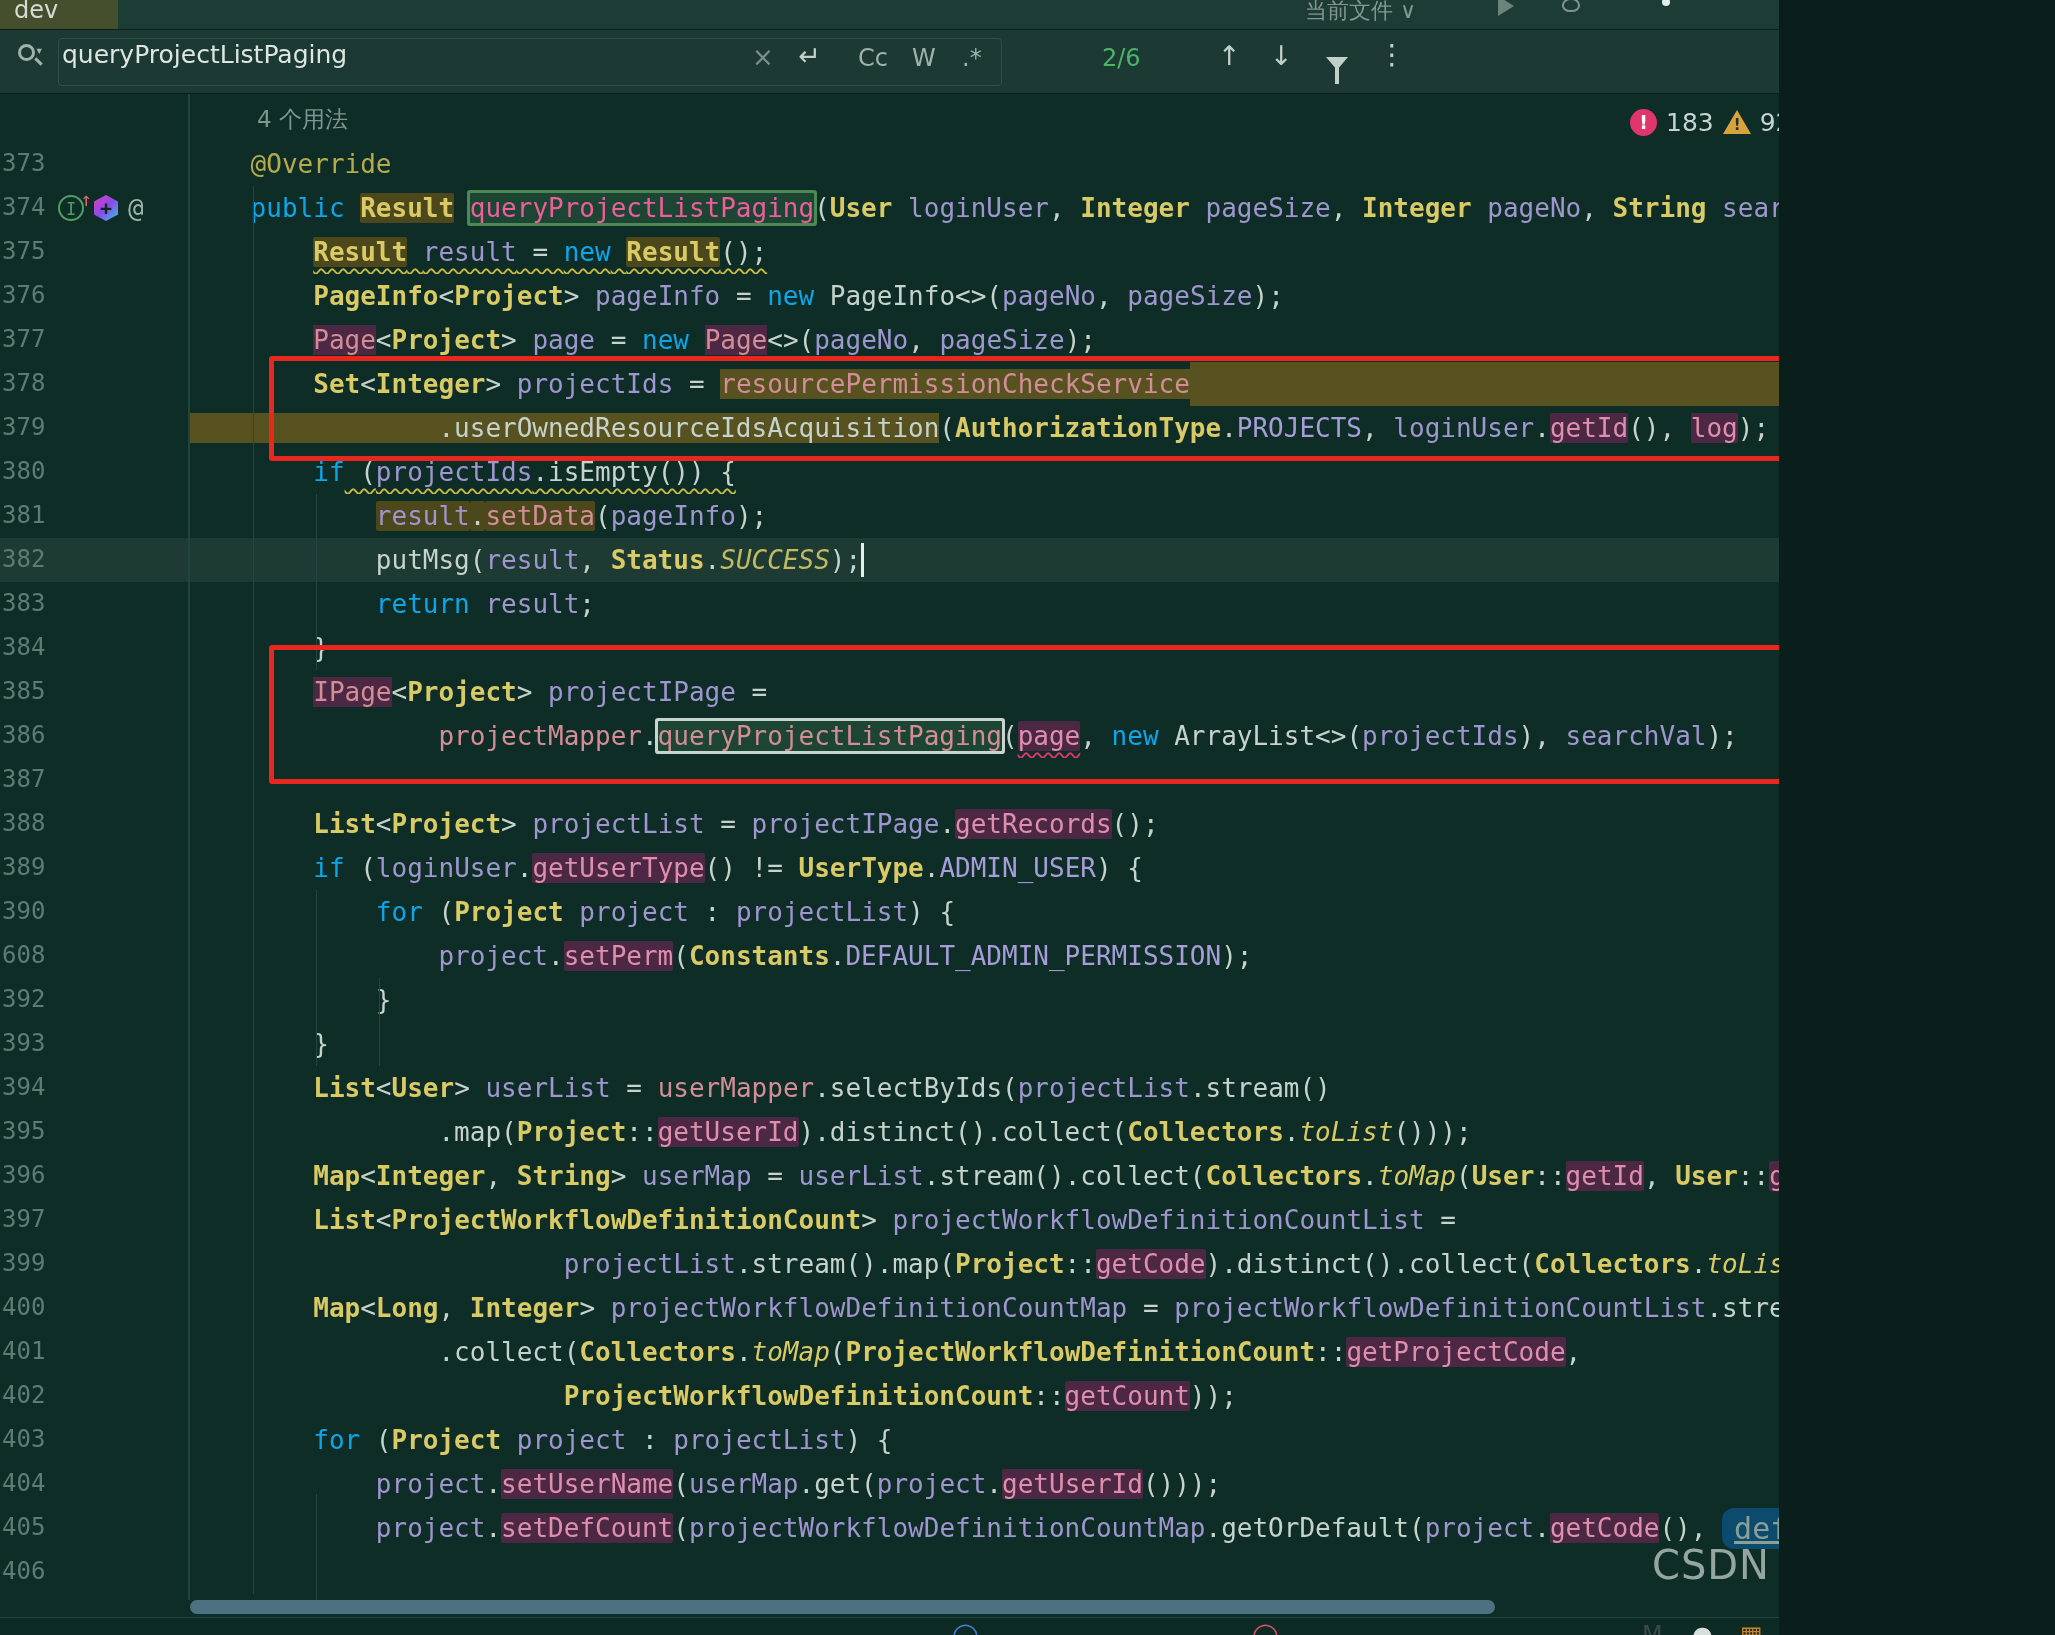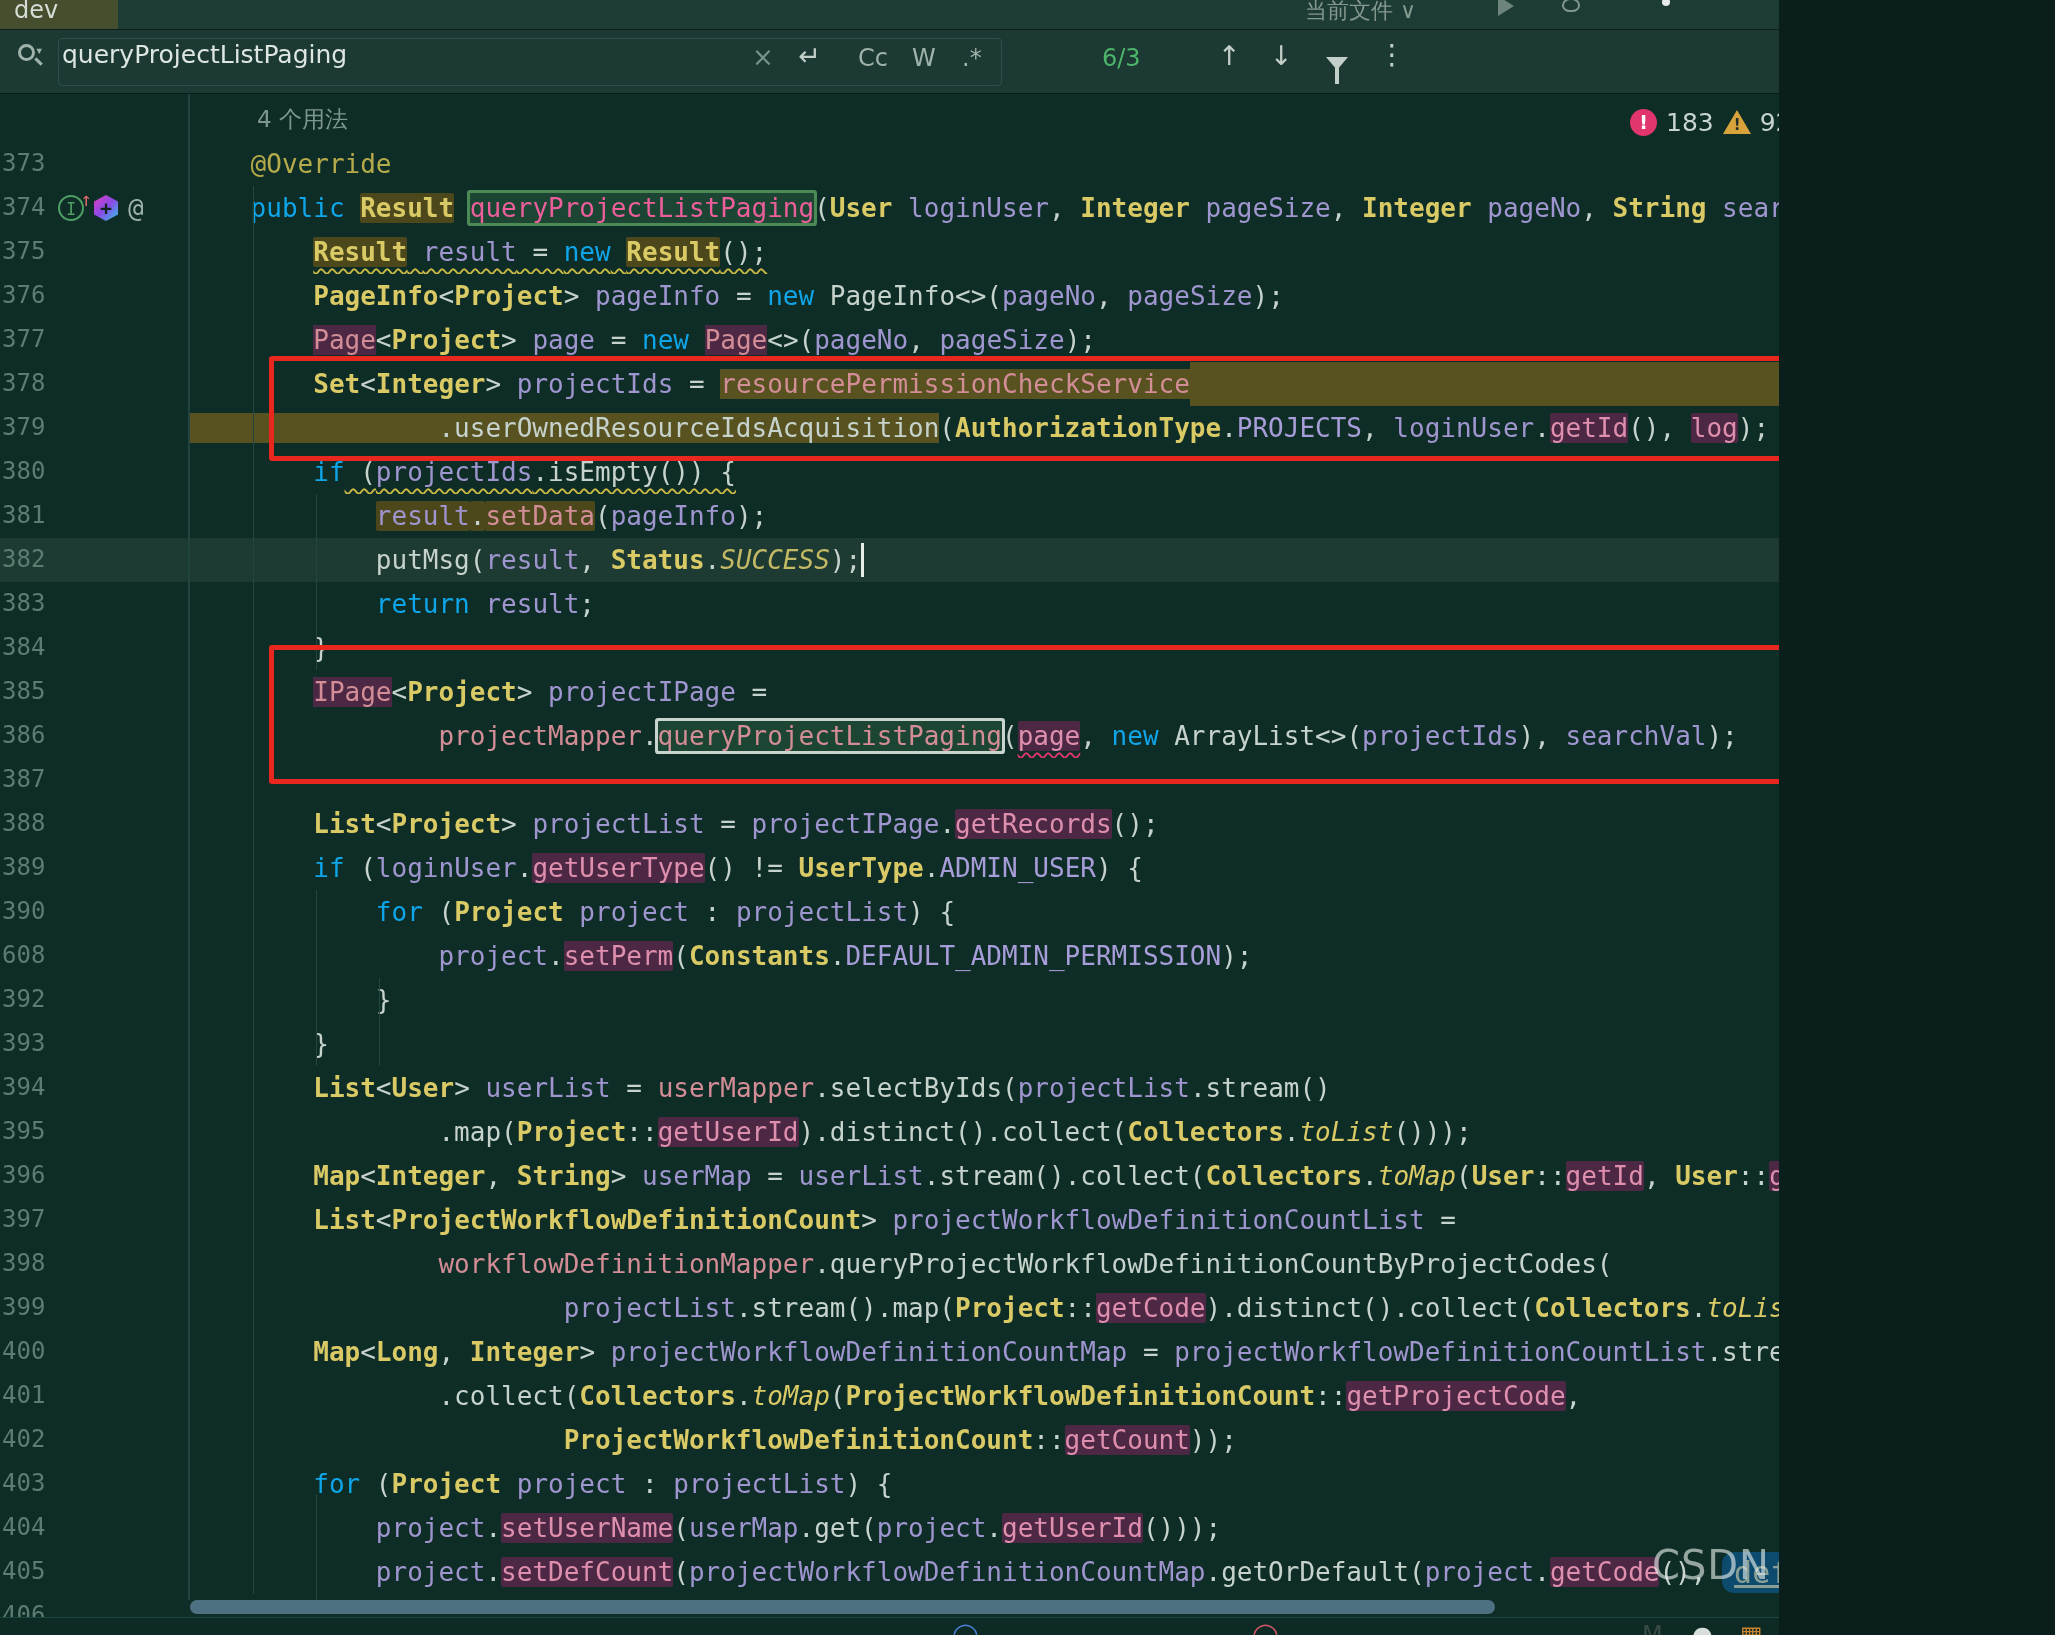--- a/index.html
+++ b/index.html
@@ -134,21 +134,21 @@
 
   <div id="searchbar">
     <div id="search-field"></div>
     <span id="search-mag"><span class="mag"></span><span class="caret">▾</span></span>
     <input id="search-query" value="queryProjectListPaging" style="">
     <span class="sb-btn" id="sb-clear">×</span>
     <span class="sb-btn" id="sb-newline">↵</span>
     <span class="sb-btn" id="sb-case">Cc</span>
     <span class="sb-btn" id="sb-word">W</span>
     <span class="sb-btn" id="sb-regex">.*</span>
-    <span class="sb-btn" id="sb-count">6/3</span>
+    <span class="sb-btn" id="sb-count">2/6</span>
     <span class="sb-btn" id="sb-up">↑</span>
     <span class="sb-btn" id="sb-down">↓</span>
     <span class="sb-btn" id="sb-filter"><span class="funnel"></span></span>
     <span class="sb-btn" id="sb-more">⋮</span>
     <span class="sb-btn" id="sb-close">×</span>
   </div>
 
   <div id="usages-label">4 个用法</div>
   <div id="inspections">
     <span class="insp-err">!</span>
@@ -186,21 +186,20 @@
       <div class="row"><span class="gutter"><span class="ln">388</span></span><span class="tok p">        </span><span class="tok t">List</span><span class="tok p">&lt;</span><span class="tok t">Project</span><span class="tok p">&gt; </span><span class="tok v">projectList</span><span class="tok p"> = </span><span class="tok v">projectIPage</span><span class="tok p">.</span><span class="tok m">getRecords</span><span class="tok p">();</span></div>
       <div class="row"><span class="gutter"><span class="ln">389</span></span><span class="tok k">        if</span><span class="tok p"> (</span><span class="tok v">loginUser</span><span class="tok p">.</span><span class="tok m">getUserType</span><span class="tok p">() != </span><span class="tok t">UserType</span><span class="tok p">.</span><span class="tok c">ADMIN_USER</span><span class="tok p">) {</span></div>
       <div class="row"><span class="gutter"><span class="ln">390</span></span><span class="tok k">            for</span><span class="tok p"> (</span><span class="tok t">Project</span><span class="tok p"> </span><span class="tok v">project</span><span class="tok p"> : </span><span class="tok v">projectList</span><span class="tok p">) {</span></div>
       <div class="row"><span class="gutter"><span class="ln">608</span></span><span class="tok p">                </span><span class="tok v">project</span><span class="tok p">.</span><span class="tok m">setPerm</span><span class="tok p">(</span><span class="tok t">Constants</span><span class="tok p">.</span><span class="tok c">DEFAULT_ADMIN_PERMISSION</span><span class="tok p">);</span></div>
       <div class="row"><span class="gutter"><span class="ln">392</span></span><span class="tok p">            }</span></div>
       <div class="row"><span class="gutter"><span class="ln">393</span></span><span class="tok p">        }</span></div>
       <div class="row"><span class="gutter"><span class="ln">394</span></span><span class="tok p">        </span><span class="tok t">List</span><span class="tok p">&lt;</span><span class="tok t">User</span><span class="tok p">&gt; </span><span class="tok v">userList</span><span class="tok p"> = </span><span class="tok f">userMapper</span><span class="tok p">.selectByIds(</span><span class="tok v">projectList</span><span class="tok p">.stream()</span></div>
       <div class="row"><span class="gutter"><span class="ln">395</span></span><span class="tok p">                .map(</span><span class="tok t">Project</span><span class="tok p">::</span><span class="tok m">getUserId</span><span class="tok p">).distinct().collect(</span><span class="tok t">Collectors</span><span class="tok p">.</span><span class="tok ti">toList</span><span class="tok p">()));</span></div>
       <div class="row"><span class="gutter"><span class="ln">396</span></span><span class="tok p">        </span><span class="tok t">Map</span><span class="tok p">&lt;</span><span class="tok t">Integer</span><span class="tok p">, </span><span class="tok t">String</span><span class="tok p">&gt; </span><span class="tok v">userMap</span><span class="tok p"> = </span><span class="tok v">userList</span><span class="tok p">.stream().collect(</span><span class="tok t">Collectors</span><span class="tok p">.</span><span class="tok ti">toMap</span><span class="tok p">(</span><span class="tok t">User</span><span class="tok p">::</span><span class="tok m">getId</span><span class="tok p">, </span><span class="tok t">User</span><span class="tok p">::</span><span class="tok m">getUserName</span><span class="tok p">));</span></div>
       <div class="row"><span class="gutter"><span class="ln">397</span></span><span class="tok p">        </span><span class="tok t">List</span><span class="tok p">&lt;</span><span class="tok t">ProjectWorkflowDefinitionCount</span><span class="tok p">&gt; </span><span class="tok v">projectWorkflowDefinitionCountList</span><span class="tok p"> =</span></div>
-      <div class="row"><span class="gutter"><span class="ln">398</span></span><span class="tok p">                </span><span class="tok f">workflowDefinitionMapper</span><span class="tok p">.queryProjectWorkflowDefinitionCountByProjectCodes(</span></div>
       <div class="row"><span class="gutter"><span class="ln">399</span></span><span class="tok p">                        </span><span class="tok v">projectList</span><span class="tok p">.stream().map(</span><span class="tok t">Project</span><span class="tok p">::</span><span class="tok m">getCode</span><span class="tok p">).distinct().collect(</span><span class="tok t">Collectors</span><span class="tok p">.</span><span class="tok ti">toList</span><span class="tok p">()));</span></div>
       <div class="row"><span class="gutter"><span class="ln">400</span></span><span class="tok p">        </span><span class="tok t">Map</span><span class="tok p">&lt;</span><span class="tok t">Long</span><span class="tok p">, </span><span class="tok t">Integer</span><span class="tok p">&gt; </span><span class="tok v">projectWorkflowDefinitionCountMap</span><span class="tok p"> = </span><span class="tok v">projectWorkflowDefinitionCountList</span><span class="tok p">.stream()</span></div>
       <div class="row"><span class="gutter"><span class="ln">401</span></span><span class="tok p">                .collect(</span><span class="tok t">Collectors</span><span class="tok p">.</span><span class="tok ti">toMap</span><span class="tok p">(</span><span class="tok t">ProjectWorkflowDefinitionCount</span><span class="tok p">::</span><span class="tok m">getProjectCode</span><span class="tok p">,</span></div>
       <div class="row"><span class="gutter"><span class="ln">402</span></span><span class="tok p">                        </span><span class="tok t">ProjectWorkflowDefinitionCount</span><span class="tok p">::</span><span class="tok m">getCount</span><span class="tok p">));</span></div>
       <div class="row"><span class="gutter"><span class="ln">403</span></span><span class="tok k">        for</span><span class="tok p"> (</span><span class="tok t">Project</span><span class="tok p"> </span><span class="tok v">project</span><span class="tok p"> : </span><span class="tok v">projectList</span><span class="tok p">) {</span></div>
       <div class="row"><span class="gutter"><span class="ln">404</span></span><span class="tok p">            </span><span class="tok v">project</span><span class="tok p">.</span><span class="tok m">setUserName</span><span class="tok p">(</span><span class="tok v">userMap</span><span class="tok p">.get(</span><span class="tok v">project</span><span class="tok p">.</span><span class="tok m">getUserId</span><span class="tok p">()));</span></div>
       <div class="row"><span class="gutter"><span class="ln">405</span></span><span class="tok p">            </span><span class="tok v">project</span><span class="tok p">.</span><span class="tok m">setDefCount</span><span class="tok p">(</span><span class="tok v">projectWorkflowDefinitionCountMap</span><span class="tok p">.getOrDefault(</span><span class="tok v">project</span><span class="tok p">.</span><span class="tok m">getCode</span><span class="tok p">(), </span><span class="tok in1">defaultValue:</span><span class="tok in2">0</span><span class="tok p">));</span></div>
       <div class="row"><span class="gutter"><span class="ln">406</span></span></div>
     </div>
   <div class="gut-sep"></div>

